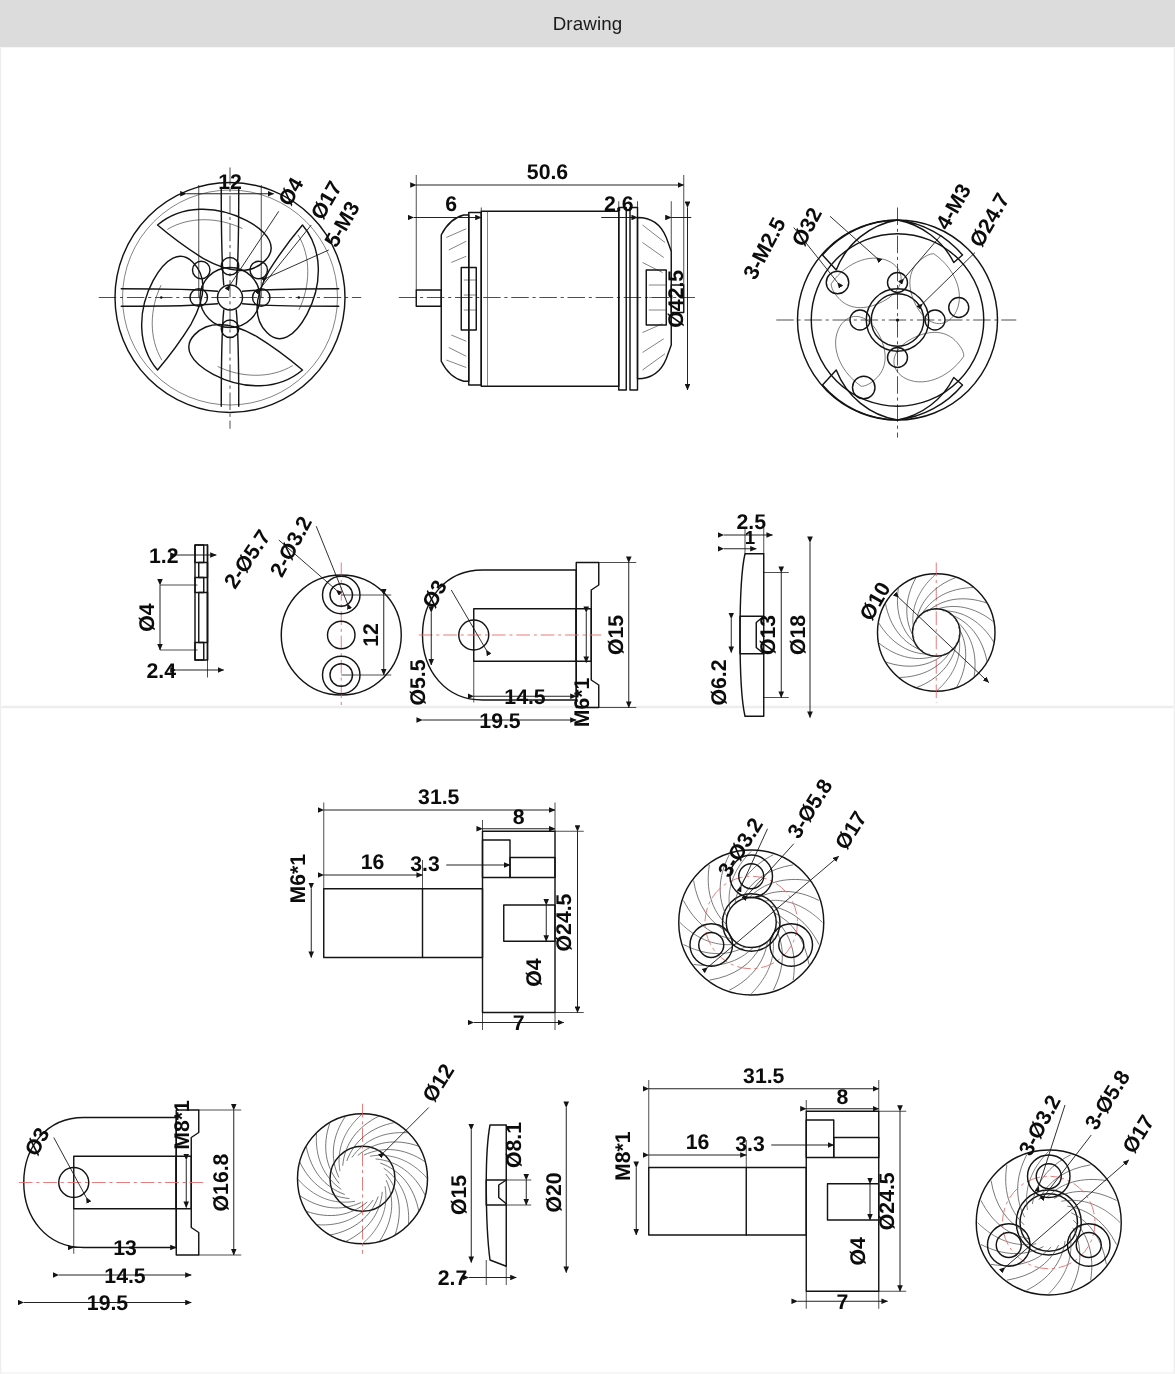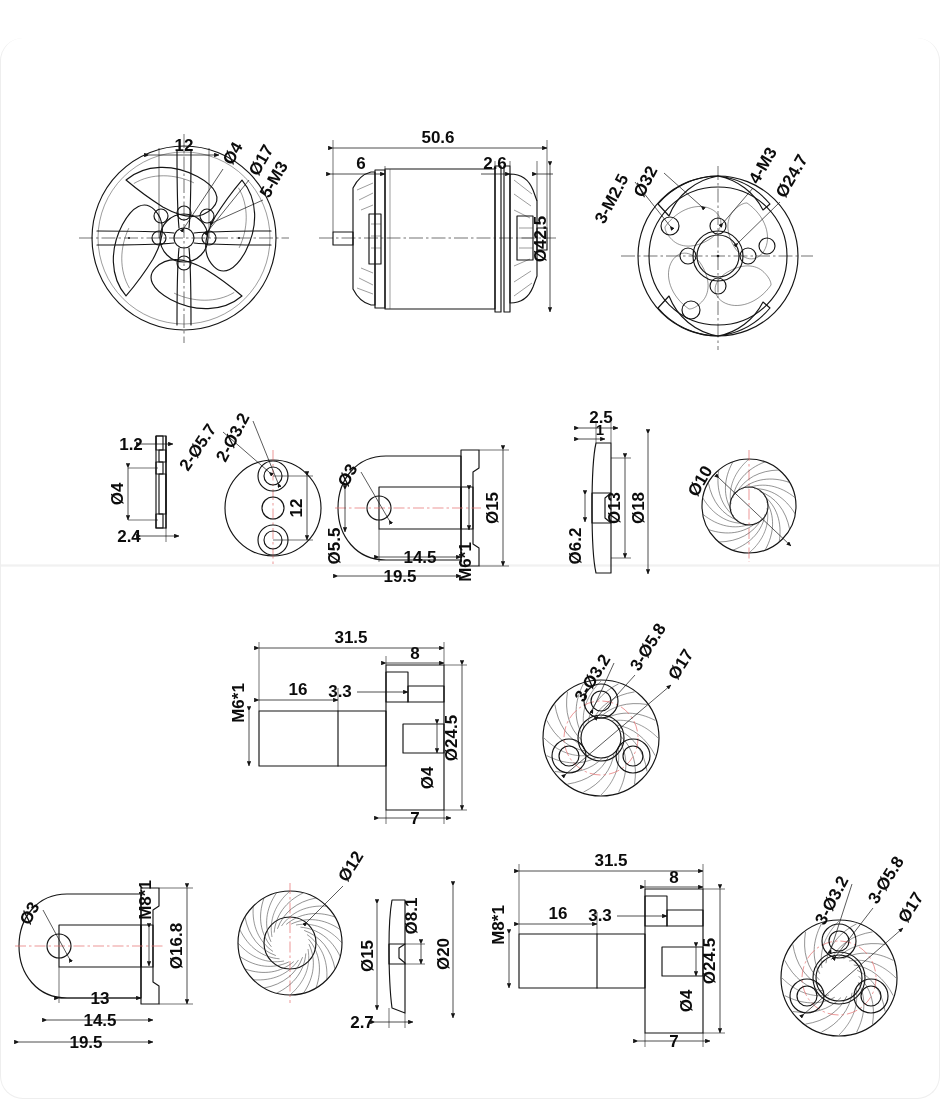--- a/index.html
+++ b/index.html
@@ -31,21 +31,20 @@
     letter-spacing: .1px;
   }
   #canvas-wrap {
     position: absolute;
     left: 0; top: 38px;
     width: 940px; height: 1061px;
     background: #ffffff;
     border-left: 1px solid #eeeeee;
     border-right: 1px solid #eeeeee;
     border-bottom: 1px solid #eeeeee;
-    border-radius: 23px;
   }
   svg.dwg { display: block; }
   .ln { fill: none; stroke: #141414; stroke-width: 1.15; stroke-linecap: round; stroke-linejoin: round; }
   .ln-vthin { fill: none; stroke: #3a3a3a; stroke-width: 0.5; }
   .dim { fill: none; stroke: #141414; stroke-width: 0.75; }
   .ext { fill: none; stroke: #141414; stroke-width: 0.6; }
   .ctr { fill: none; stroke: #141414; stroke-width: 0.6; stroke-dasharray: 14 3 2.5 3; }
   .ctr-r { fill: none; stroke: #e46a6a; stroke-width: 0.7; stroke-dasharray: 11 3 2.5 3; }
   .lead { fill: none; stroke: #141414; stroke-width: 0.7; }
   .dtxt {
@@ -60,20 +59,23 @@
     font-weight: 700;
     fill: #0c0c0c;
   }
   .divider { stroke: #ededed; stroke-width: 1; }
 </style>
 </head>
 <body>
 
 <div id="page">
 
+  <div id="header">
+    <div id="header-title">Drawing</div>
+  </div>
 
   <div id="canvas-wrap">
     <svg class="dwg" width="938" height="1059" viewBox="0 0 938 1059" xmlns="http://www.w3.org/2000/svg">
 
       <defs>
         <pattern id="hatchR" width="6" height="6" patternUnits="userSpaceOnUse" patternTransform="rotate(45)">
           <line x1="0" y1="0" x2="0" y2="6" stroke="#141414" stroke-width="0.6"></line>
         </pattern>
         <pattern id="hatchL" width="6" height="6" patternUnits="userSpaceOnUse" patternTransform="rotate(-45)">
           <line x1="0" y1="0" x2="0" y2="6" stroke="#141414" stroke-width="0.6"></line>

